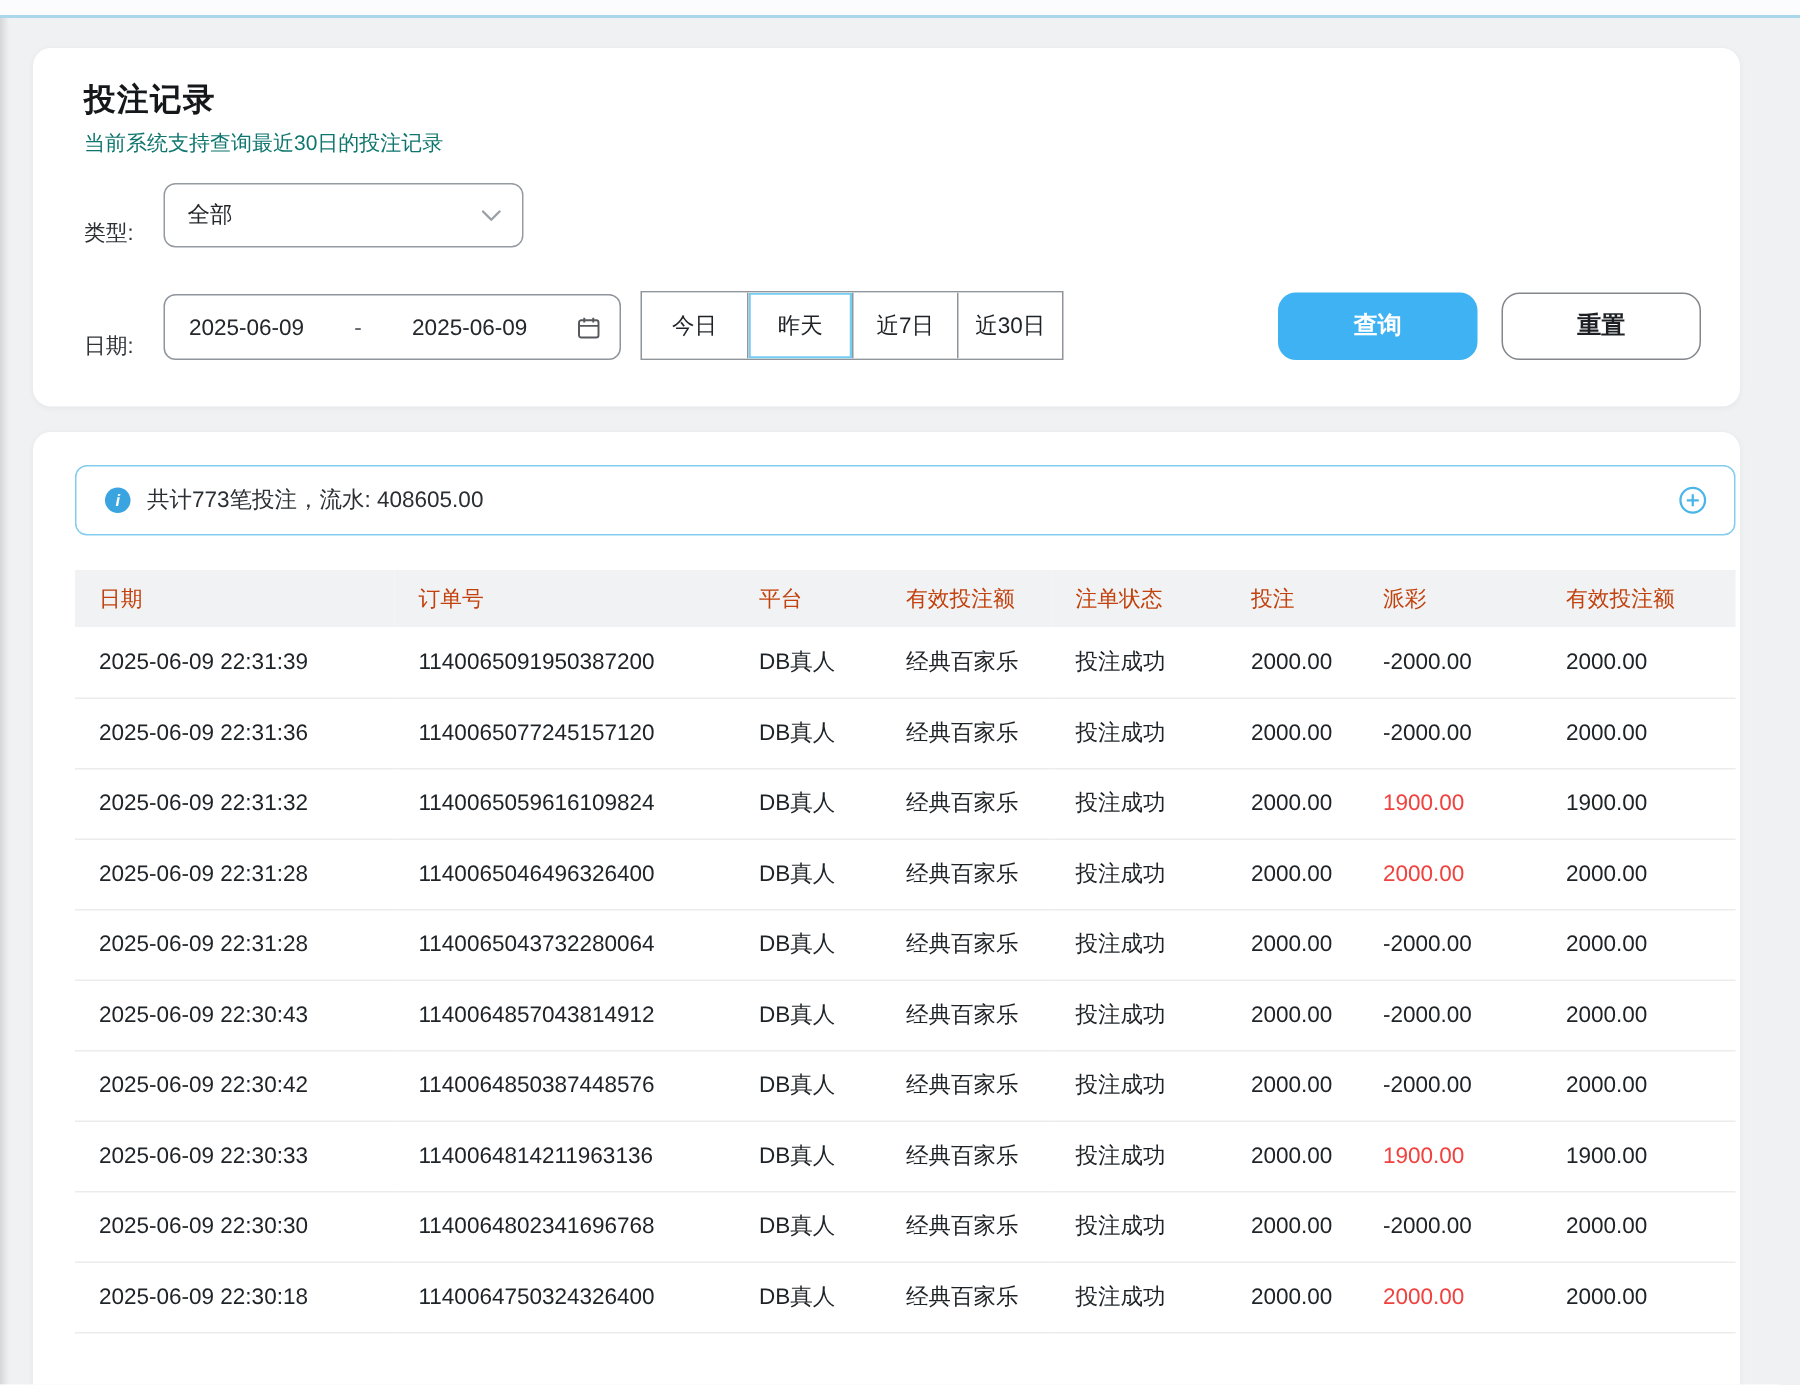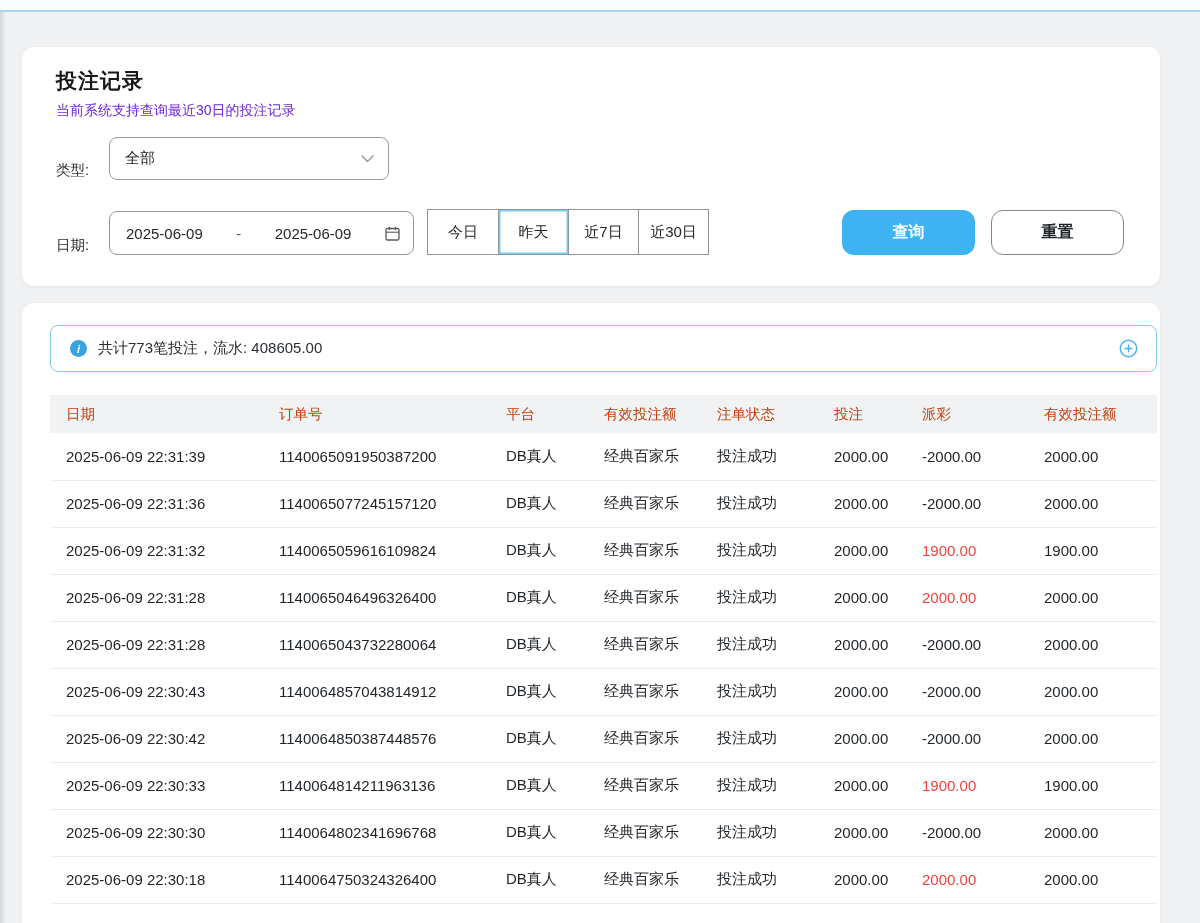--- a/index.html
+++ b/index.html
@@ -16,33 +16,33 @@
     background:linear-gradient(to right,#d4d6d8,rgba(212,214,216,0));
   }
 
   .card {
     background:#fff;
     border-radius:12px;
     margin-left:22px;
     width:1138px;
     box-shadow:0 1px 4px rgba(0,0,0,0.05);
   }
-  .filter-card { margin-top:35px; padding:20px 36px 31px 34px; }
+  .filter-card { margin-top:20px; padding:20px 26px 31px 34px; }
   .results-card { margin-top:17px; padding:22px 18px 0 14px; height:680px; }
 
   .page-title { font-size:21px; font-weight:700; color:#15181b; letter-spacing:1px; }
-  .page-subtitle { margin-top:7px; font-size:14px; color:#6d28d9; }
+  .page-subtitle { margin-top:7px; font-size:14px; color:#0f766e; }
 
   .frow { display:flex; align-items:flex-end; }
   .type-row { margin-top:17px; }
   .date-row { margin-top:29px; }
   .flabel { font-size:14.5px; color:#2e3236; margin-right:13px; width:40px; flex:none; }
 
   .select-box {
-    width:280px; height:43px;
+    width:240px; height:43px;
     border:1.5px solid #969ba1; border-radius:8px;
     display:flex; align-items:center; justify-content:space-between;
     padding:0 14px 0 15px;
     font-size:15px; color:#24272b;
     cursor:pointer; background:#fff;
   }
   .chevron svg { display:block; }
 
   .date-box {
     width:305px; height:44px;

